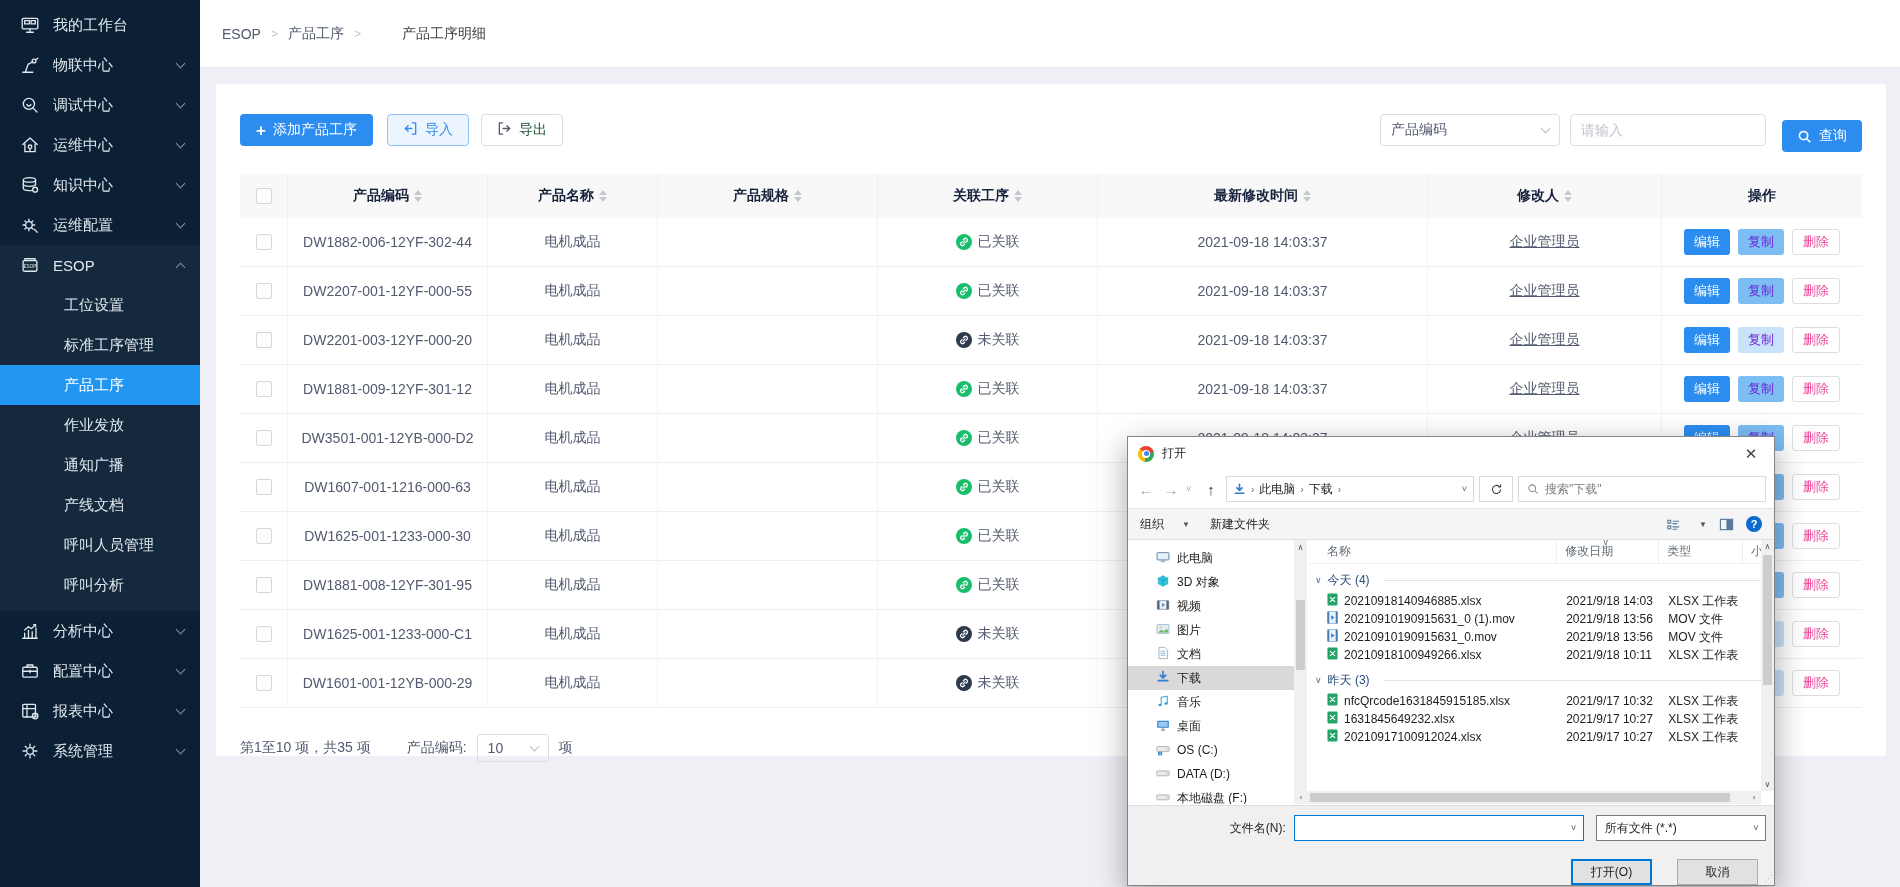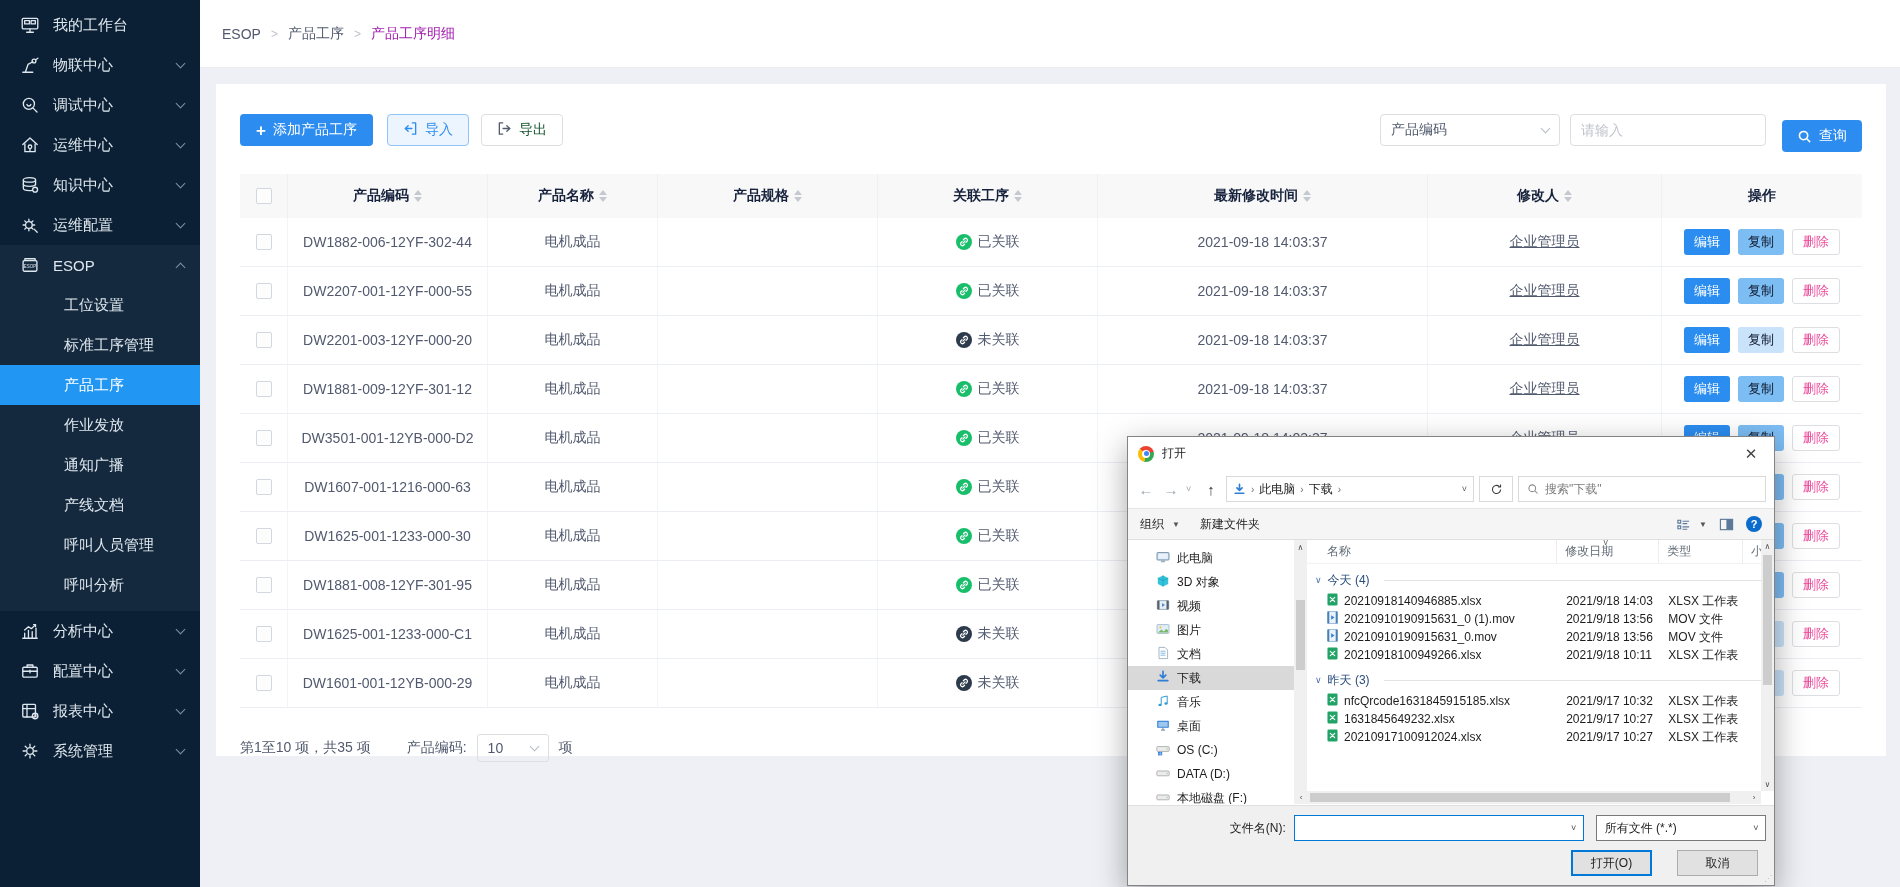--- a/index.html
+++ b/index.html
@@ -24,21 +24,21 @@
   .side-child { height:40px; line-height:40px; padding-left:64px; font-size:15px;
     cursor:pointer; white-space:nowrap; }
   .side-child.active { background:#2196f3; color:#fff; }
 
   
   .main { position:absolute; left:200px; top:0; width:1700px; height:887px; background:#eef0f5; }
   .topbar { height:68px; background:#fff; display:flex; align-items:center;
     padding:0 22px; border-bottom:1px solid #ebedf1; }
   .breadcrumb { display:flex; align-items:center; font-size:14px; color:#515a6e; gap:10px; }
   .crumb-sep { color:#c0c4cc; font-size:12px; }
-  .crumb-active { color:#a21caf; }
+  .crumb-active { color:#404040;margin-left:31px; }
 
   .card { position:absolute; left:16px; top:84px; width:1670px; height:672px;
     background:#fff; padding:24px; }
   .card-toolbar { display:flex; align-items:center; }
   .btn { height:32px; border-radius:4px; font-size:14px; display:inline-flex;
     align-items:center; gap:7px; padding:0 15px; cursor:pointer; border:1px solid transparent; }
   .btn-add { background:#2d8cf0; color:#fff; }
   .btn-import { background:#ecf5fe; border-color:#8fc4f6; color:#2d8cf0; margin-left:14px; }
   .btn-export { background:#fff; border-color:#dcdee2; color:#14532d; margin-left:12px; }
   .plus-glyph { font-size:17px; font-weight:bold; line-height:1; }
@@ -78,21 +78,21 @@
     background:#fdfdfd; cursor:pointer; }
   .link-badge { display:inline-flex; align-items:center; gap:6px; }
   .link-badge svg { width:16px; height:16px; }
   .link-badge .dot { fill:#19be6b; }
   .link-badge.unlinked .dot { fill:#2d3a4b; }
   .modifier { text-decoration:underline; cursor:pointer; }
   .act { display:flex; gap:8px; }
   .abtn { height:26px; padding:0 10px; border-radius:3px; font-size:13px;
     display:inline-flex; align-items:center; cursor:pointer; }
   .a-edit { background:#2b8df0; color:#fff; }
-  .a-copy { background:#7cbdf4; color:#0f172a; }
+  .a-copy { background:#7cbdf4; color:#6d28d9; }
   .a-copy.disabled { background:#c9e3fb; }
   .a-del { background:#fff; border:1px solid #dcdee2; color:#ec4899; }
 
   .pagebar { margin-top:26px; display:flex; align-items:center; font-size:14px;
     color:#515a6e; gap:10px; }
   .pp-label { margin-left:26px; }
   .pp-select { width:72px; height:28px; border:1px solid #dcdee2; border-radius:3px;
     display:flex; align-items:center; padding:0 10px; cursor:pointer; }
 
   
@@ -121,21 +121,21 @@
     align-items:center; justify-content:center; cursor:pointer; }
   .refresh-box svg { width:13px; height:13px; stroke:#3b3b3b; fill:none; stroke-width:1.3; }
   .search-box { width:248px; height:26px; border:1px solid #d9d9d9; display:flex;
     align-items:center; gap:6px; padding:0 8px; }
   .search-box svg { width:12px; height:12px; stroke:#8a8a8a; fill:none; stroke-width:1.4; }
   .search-box input { border:none; outline:none; flex:1; font-size:12px;
     font-family:inherit; color:#333; background:transparent; }
   .search-box input::placeholder { color:#7d7d7d; }
   .dlg-toolbar { height:32px; background:#f5f5f6; border-top:1px solid #e6e6e6;
     border-bottom:1px solid #e0e0e0; display:flex; align-items:center; padding:0 12px; gap:20px; }
-  .tb-item { display:flex; align-items:center; gap:8px; cursor:pointer;justify-content:center; }
+  .tb-item { display:flex; align-items:center; gap:18px; cursor:pointer;justify-content:center; }
   .tb-caret { font-size:8px; color:#555; }
   .tb-right { margin-left:auto; display:flex; align-items:center; gap:12px; }
   .view-ic svg { width:15px; height:15px; stroke:#5c7999; fill:none; stroke-width:1.2; }
   .help-ic { width:16px; height:16px; border-radius:50%; background:#0c6ccd; color:#fff;
     font-size:11px; font-weight:bold; display:flex; align-items:center; justify-content:center; cursor:pointer; }
 
   .dlg-content { display:flex; height:264px; position:relative; }
   .tree { width:166px; padding-top:6px; overflow:hidden; }
   .tree-item { height:24px; display:flex; align-items:center; gap:7px;
     padding-left:28px; cursor:pointer; white-space:nowrap; }
@@ -181,21 +181,21 @@
     background:#f0f0f0; border-top:1px solid #dfdfdf; padding:9px 8px 0 0; }
   .ff-row1 { display:flex; align-items:center; }
   .ff-label { width:192px; text-align:right; padding-right:8px; }
   .fname-combo { width:338px; height:26px; border:1px solid #0078d7; background:#fff;
     display:flex; align-items:center; }
   .fname-combo input { flex:1; border:none; outline:none; height:100%; padding:0 6px;
     font-family:inherit; font-size:12px; }
   .combo-caret { width:18px; text-align:center; font-size:9px; color:#444; cursor:pointer; }
   .ftype-combo { width:197px; height:26px; border:1px solid #7a7a7a; background:#fff;
     display:flex; align-items:center; padding-left:8px; margin-left:12px; cursor:pointer; }
-  .ff-row2 { display:flex; justify-content:flex-end; gap:25px; margin-top:9px; padding-right:8px; }
+  .ff-row2 { display:flex; justify-content:flex-end; gap:25px; margin-top:18px; padding-right:8px; }
   .wbtn { width:81px; height:26px; display:flex; align-items:center; justify-content:center;
     background:#e1e1e1; border:1px solid #adadad; cursor:pointer; }
   .wbtn.default { border:2px solid #0078d7; }
   .grip { position:absolute; right:2px; bottom:2px; color:#b5b5b5; font-size:8px; }
 </style>
 </head>
 <body>
 
 <aside class="sidebar">
   <nav style="padding-top:5px;">

